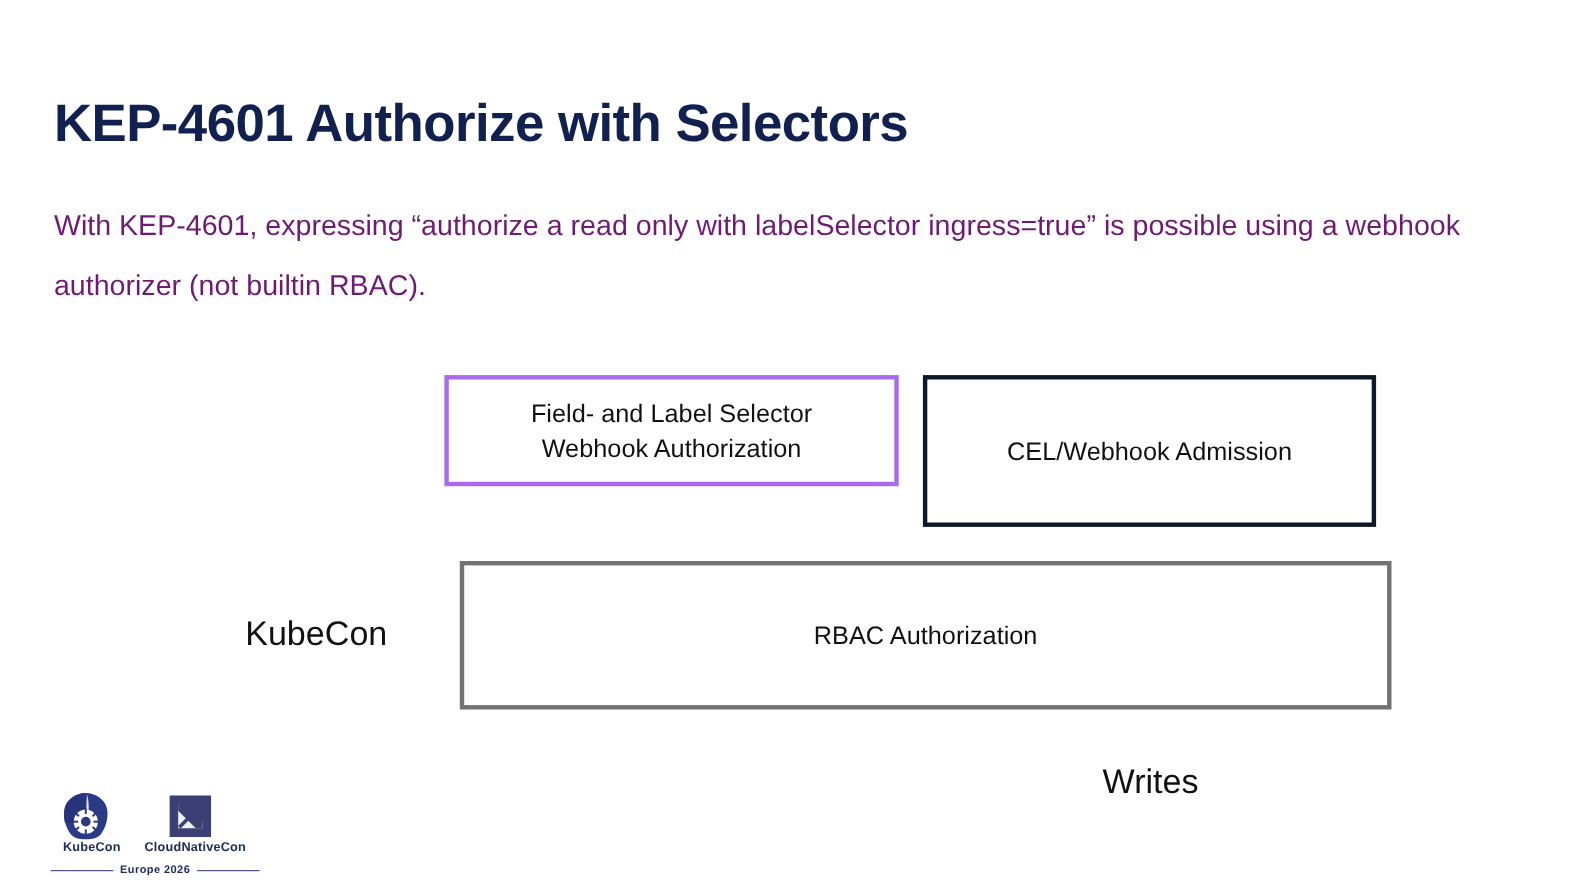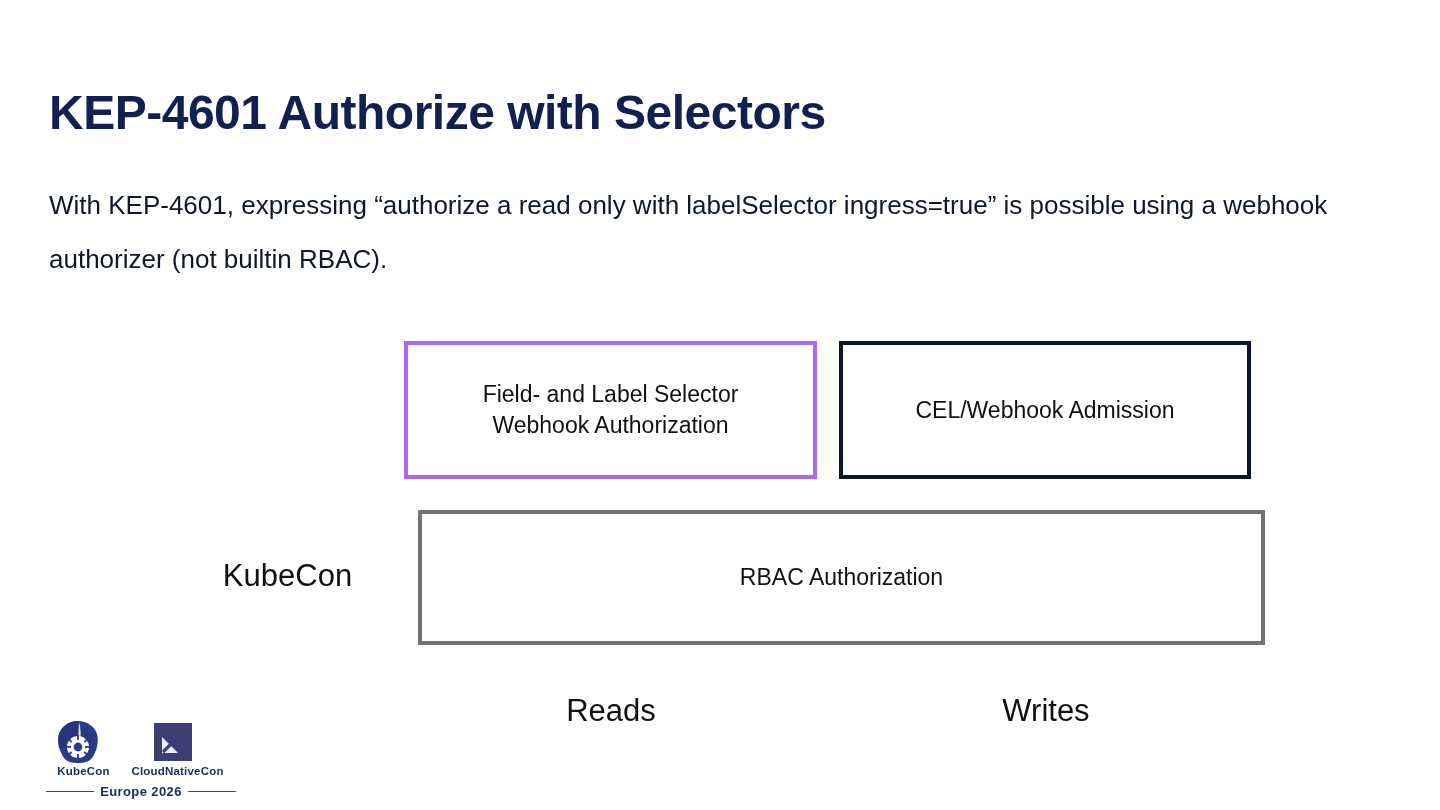--- a/index.html
+++ b/index.html
@@ -33,21 +33,21 @@
 
   
   .slide-body {
     position: absolute;
     left: 49px;
     top: 178px;
     width: 1330px;
     font-family: "Liberation Sans", sans-serif;
     font-size: 26px;
     font-weight: normal;
-    color: #0f172a;
+    color: #701a75;
     line-height: 54px;
   }
 
   
   .diagram {
     position: absolute;
     left: 0;
     top: 0;
     width: 1440px;
     height: 810px;
@@ -88,21 +88,21 @@
     font-size: 23px;
     color: #111111;
     line-height: 31px;
     white-space: pre-line;
   }
 
   .box-selector-webhook {
     left: 404px;
     top: 341px;
     width: 413px;
-    height: 138px;
+    height: 101px;
     border: 4px solid #a86bf0;
   }
   .box-cel-admission {
     left: 839px;
     top: 341px;
     width: 412px;
     height: 138px;
     border: 4px solid #0f172a;
   }
   .box-rbac {
@@ -193,21 +193,21 @@
   }
   .logo-rule {
     flex: 1 1 auto;
     height: 1px;
     background: #3a4578;
   }
   .logo-event-text {
     flex: 0 0 auto;
     font-family: "Liberation Sans", sans-serif;
     font-weight: bold;
-    font-size: 13px;
+    font-size: 10px;
     color: #1d2b5e;
     letter-spacing: 0.4px;
     white-space: nowrap;
   }
 </style>
 </head>
 <body>
 
 <div class="slide-title">KEP-4601 Authorize with Selectors</div>
 
@@ -224,21 +224,20 @@
   </div>
 
   <div class="box box-cel-admission">
     <span class="box-text">CEL/Webhook Admission</span>
   </div>
 
   <div class="box box-rbac">
     <span class="box-text">RBAC Authorization</span>
   </div>
 
-  <div class="flow-label reads-label">Reads</div>
 
   <div class="flow-label writes-label">Writes</div>
 
 </div>
 
 <div class="logo-lockup">
 
   <div class="logo-marks">
 
     <span class="kubecon-mark">

